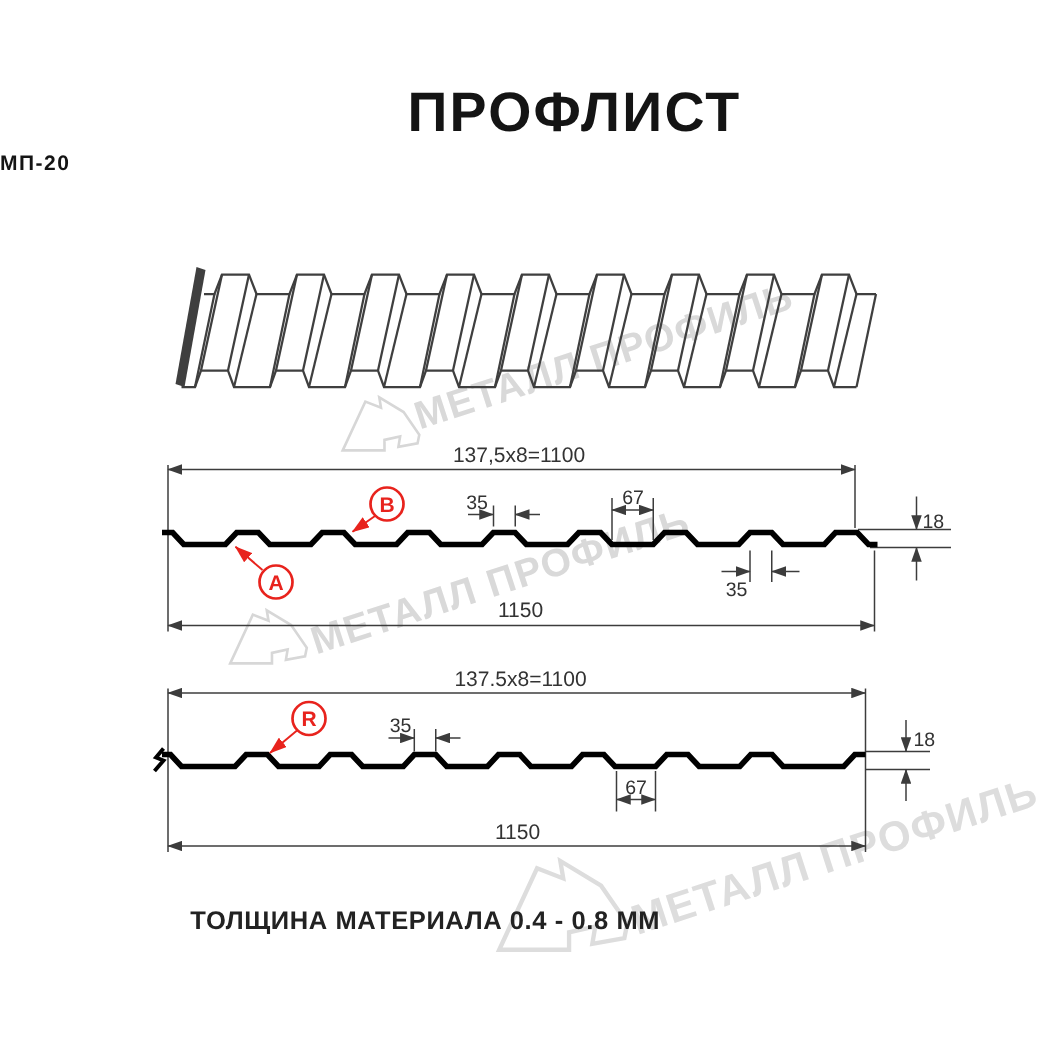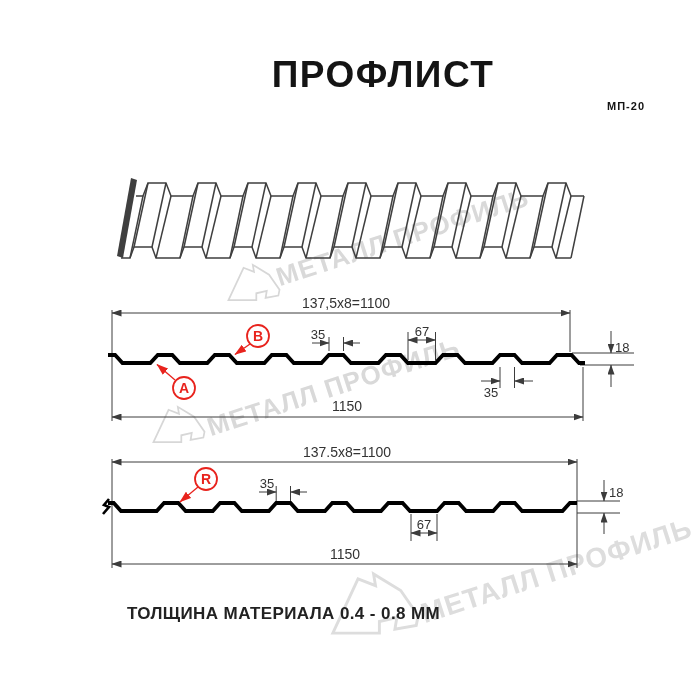--- a/index.html
+++ b/index.html
@@ -1,21 +1,21 @@
 <!DOCTYPE html>
 <html><head>
 <meta charset="utf-8">
 <style>
   html,body{margin:0;padding:0;background:#fff;}
   .page{position:relative;width:700px;height:700px;background:#ffffff;
         font-family:"Liberation Sans",sans-serif;overflow:hidden;}
   .title{position:absolute;top:54px;left:0;width:700px;text-align:center;
          font-size:37px;font-weight:800;letter-spacing:1.5px;color:#141414;margin-left:33px;}
-  .subtitle{position:absolute;top:100px;left:0;width:645px;text-align:right;
-         font-size:11px;font-weight:700;letter-spacing:1px;color:#141414;}
+  .subtitle{position:absolute;top:100px;left:0;width:645px;text-align:left;
+         font-size:14px;font-weight:700;letter-spacing:1px;color:#141414;}
   .footer{position:absolute;top:604px;left:0;width:567px;text-align:center;
          font-size:17px;font-weight:700;letter-spacing:0.4px;color:#222;}
   .wm{position:absolute;}
   .wm .wm-text{display:block;font-weight:700;color:#d9d9d9;white-space:nowrap;
          transform:rotate(-18deg);transform-origin:0 100%;letter-spacing:1px;}
   .wm-text.s1{font-size:26px;}
   .wm-text.s3{font-size:28px;color:#dddddd;}
   svg.overlay{position:absolute;left:0;top:0;}
   text.dim{font-size:13px;fill:#333;font-family:"Liberation Sans",sans-serif;}
   text.dimBig{font-size:14px;fill:#333;font-family:"Liberation Sans",sans-serif;}

